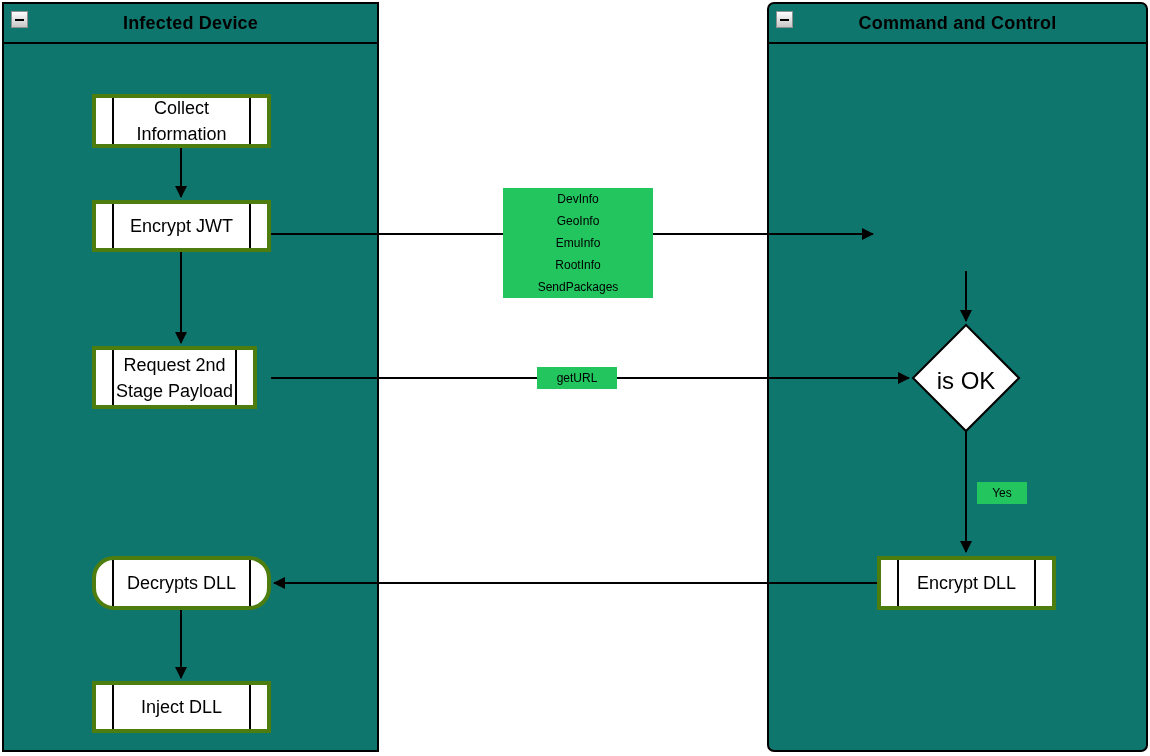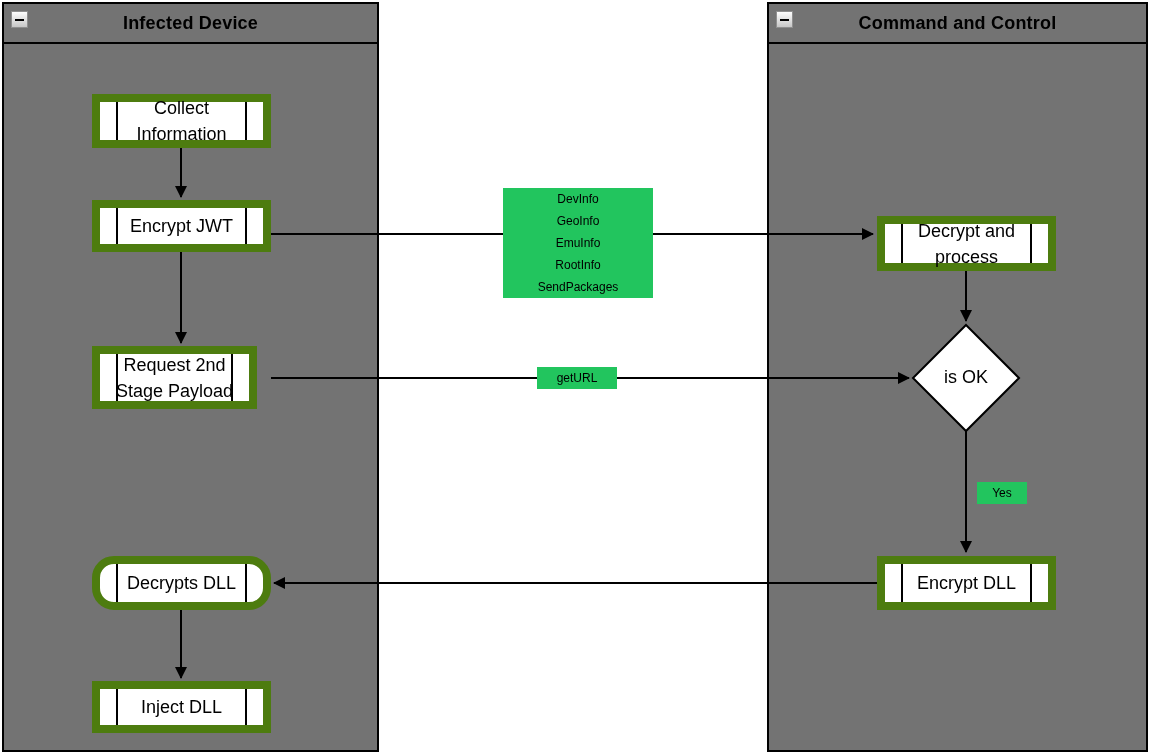--- a/index.html
+++ b/index.html
@@ -10,21 +10,21 @@
     width: 1150px;
     height: 756px;
     background: #ffffff;
     overflow: hidden;
   }
 
   
   .container {
     position: absolute;
     border: 2px solid #000;
-    background: #737373;
+    background: #0f766e;
     z-index: 1;
   }
   .container-header {
     position: relative;
     height: 40px;
     border-bottom: 2px solid #000;
     display: flex;
     align-items: center;
     justify-content: center;
   }
@@ -58,21 +58,21 @@
     position: absolute;
     left: 0; top: 0;
     z-index: 2;
   }
 
   
   .node {
     position: absolute;
     z-index: 3;
     background: #ffffff;
-    border: 8px solid #4d7c0f;
+    border: 4px solid #4d7c0f;
     display: flex;
     align-items: center;
     justify-content: center;
     text-align: center;
     font-size: 18px;
     line-height: 26px;
     white-space: pre-line;
   }
   .subroutine::before,
   .subroutine::after {
@@ -81,40 +81,40 @@
     top: 0; bottom: 0;
     width: 0;
     border-left: 2px solid #000;
   }
   .subroutine::before { left: 16px; }
   .subroutine::after  { right: 16px; }
 
   .diamond-label {
     position: absolute;
     z-index: 3;
-    font-size: 18px;
+    font-size: 24px;
     text-align: center;
     white-space: nowrap;
   }
 
   
   .edge-label {
     position: absolute;
     z-index: 4;
     background: #22c55e;
     text-align: center;
     font-size: 12px;
     line-height: 22px;
     white-space: pre-line;
     padding: 0 2px;
   }
 
   
   #frame-infected   { left: 2px;   top: 2px; width: 377px; height: 750px; }
-  #frame-c2         { left: 767px; top: 2px; width: 381px; height: 750px; }
+  #frame-c2         { left: 767px; top: 2px; width: 381px; height: 750px; border-radius: 7px; }
 
   #n-collect  { left: 92px;  top: 94px;  width: 179px; height: 54px; }
   #n-jwt      { left: 92px;  top: 200px; width: 179px; height: 52px; }
   #n-request  { left: 92px;  top: 346px; width: 165px; height: 63px; }
   #n-decrypts { left: 92px;  top: 556px; width: 179px; height: 54px; border-radius: 22px; }
   #n-inject   { left: 92px;  top: 681px; width: 179px; height: 52px; }
   #n-process  { left: 877px; top: 216px; width: 179px; height: 55px; }
   #n-encdll   { left: 877px; top: 556px; width: 179px; height: 54px; }
 
   #lbl-isok    { left: 916px; top: 367px; width: 100px; }
@@ -175,24 +175,20 @@
   <div class="node subroutine" id="n-request">
     <span>Request 2nd
 Stage Payload</span>
   </div>
   <div class="node subroutine" id="n-decrypts">
     <span>Decrypts DLL</span>
   </div>
   <div class="node subroutine" id="n-inject">
     <span>Inject DLL</span>
   </div>
-  <div class="node subroutine" id="n-process">
-    <span>Decrypt and
-process</span>
-  </div>
   <div class="node subroutine" id="n-encdll">
     <span>Encrypt DLL</span>
   </div>
 
   <div class="diamond-label" id="lbl-isok">is OK</div>
 
   <div class="edge-label" id="lbl-sendinfo">DevInfo
 GeoInfo
 EmuInfo
 RootInfo

